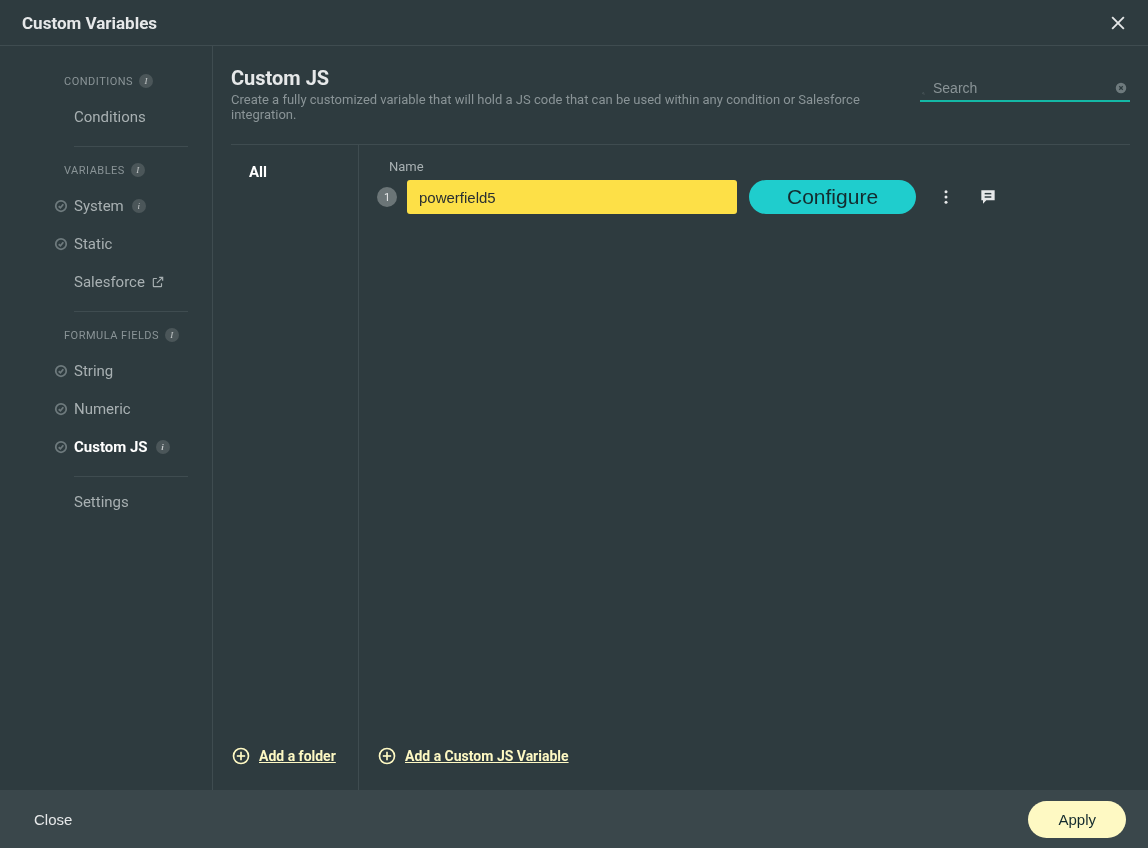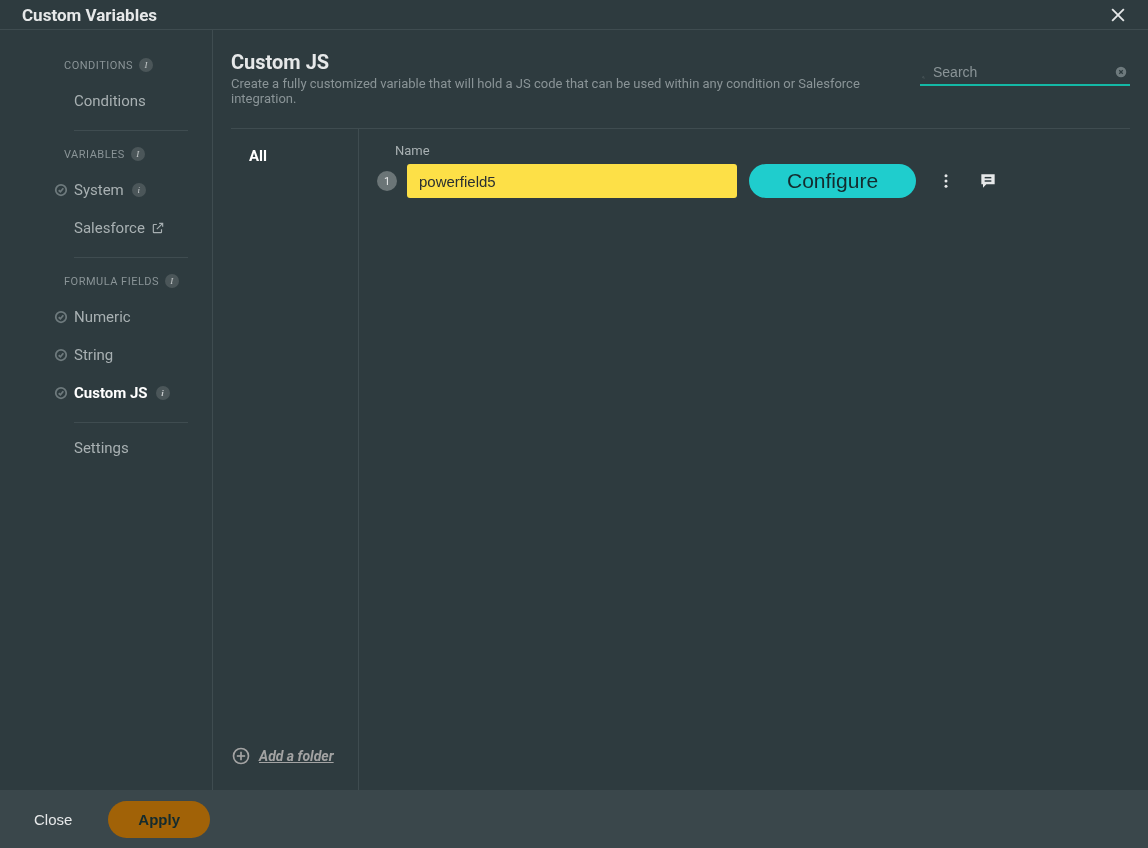--- a/index.html
+++ b/index.html
@@ -12,21 +12,21 @@
   overflow: hidden;
 }
 .modal {
   width: 100%;
   height: 100%;
   display: flex;
   flex-direction: column;
   background: #2e3b3f;
 }
 .modal-header {
-  height: 30px;
+  height: 46px;
   display: flex;
   align-items: center;
   justify-content: space-between;
   padding: 0 16px 0 22px;
   border-bottom: 1px solid #3f4c50;
 }
 .modal-title {
   font-size: 17px;
   font-weight: 700;
   color: #e6e8e9;
@@ -173,43 +173,42 @@
 .folder-item {
   padding: 18px 0 16px 18px;
   color: #ffffff;
   font-weight: 700;
   font-size: 15px;
 }
 .folder-col .spacer { flex: 1; }
 .add-link {
   display: flex;
   align-items: center;
-  color: #a3a3a3;
+  color: #fef9c3;
   font-size: 14px;
   font-weight: 700;
   text-decoration: underline;
   cursor: pointer;
   padding: 14px 0 24px 0;
-  font-style: italic;
 }
 .add-link .plus-circle {
   width: 20px; height: 20px;
   margin-right: 8px;
 }
 .items-col {
   flex: 1;
   display: flex;
   flex-direction: column;
   padding: 14px 0 0 18px;
 }
 .field-row-wrap { }
 .name-label {
   font-size: 13px;
   color: #a8b0b2;
-  margin-left: 18px;
+  margin-left: 12px;
   margin-bottom: 6px;
 }
 .field-row {
   display: flex;
   align-items: center;
 }
 .row-badge {
   width: 20px; height: 20px;
   border-radius: 50%;
   background: #6b7577;
@@ -256,38 +255,38 @@
   margin-left: 18px;
   cursor: pointer;
   color: #e6e8e9;
 }
 .items-col .spacer { flex: 1; }
 .modal-footer {
   height: 58px;
   background: #3a474b;
   display: flex;
   align-items: center;
-  justify-content: flex-start;
+  justify-content: space-between;
   padding: 0 22px;
   gap: 24px;
 }
 .btn-close {
   background: transparent;
   border: none;
   color: #e6e8e9;
   font-size: 15px;
   cursor: pointer;
   padding: 8px 12px;
 }
 .btn-apply {
-  background: #a16207;
+  background: #fef9c3;
   border: none;
   color: #142b2e;
   font-size: 15px;
-  font-weight: 700;
+  font-weight: 400;
   border-radius: 20px;
   padding: 10px 30px;
   cursor: pointer;
 }
 </style>
 </head>
 <body>
 
 <div class="modal">
 
@@ -321,20 +320,29 @@
       <div class="nav-item">
         <span class="checkmark">
           <svg viewBox="0 0 24 24" width="14" height="14" fill="none" stroke="currentColor" stroke-width="3">
               <circle cx="12" cy="12" r="9"></circle>
               <polyline points="8,12.5 11,15 16,9"></polyline>
             </svg>
         </span>
         <span>System</span>
         <span class="info-badge">i</span>
       </div>
+      <div class="nav-item">
+        <span class="checkmark">
+          <svg viewBox="0 0 24 24" width="14" height="14" fill="none" stroke="currentColor" stroke-width="3">
+              <circle cx="12" cy="12" r="9"></circle>
+              <polyline points="8,12.5 11,15 16,9"></polyline>
+            </svg>
+        </span>
+        <span>Static</span>
+      </div>
       <div class="nav-item indent">
         <span>Salesforce</span>
         <span class="external-icon">
           <svg viewBox="0 0 24 24" width="14" height="14" fill="none" stroke="currentColor" stroke-width="2">
               <path d="M14 4h6v6"></path>
               <path d="M20 4L10 14"></path>
               <path d="M18 14v5a1 1 0 0 1-1 1H5a1 1 0 0 1-1-1V7a1 1 0 0 1 1-1h5"></path>
             </svg>
         </span>
       </div>
@@ -344,30 +352,30 @@
         <span>FORMULA FIELDS</span>
         <span class="info-badge">i</span>
       </div>
       <div class="nav-item">
         <span class="checkmark">
           <svg viewBox="0 0 24 24" width="14" height="14" fill="none" stroke="currentColor" stroke-width="3">
               <circle cx="12" cy="12" r="9"></circle>
               <polyline points="8,12.5 11,15 16,9"></polyline>
             </svg>
         </span>
-        <span>Numeric</span>
+        <span>String</span>
       </div>
       <div class="nav-item">
         <span class="checkmark">
           <svg viewBox="0 0 24 24" width="14" height="14" fill="none" stroke="currentColor" stroke-width="3">
               <circle cx="12" cy="12" r="9"></circle>
               <polyline points="8,12.5 11,15 16,9"></polyline>
             </svg>
         </span>
-        <span>String</span>
+        <span>Numeric</span>
       </div>
       <div class="nav-item active">
         <span class="checkmark">
           <svg viewBox="0 0 24 24" width="14" height="14" fill="none" stroke="currentColor" stroke-width="3">
               <circle cx="12" cy="12" r="9"></circle>
               <polyline points="8,12.5 11,15 16,9"></polyline>
             </svg>
         </span>
         <span>Custom JS</span>
         <span class="info-badge">i</span>
@@ -436,20 +444,30 @@
               <span class="comment-icon">
                 <svg viewBox="0 0 24 24" width="20" height="20" fill="currentColor">
                     <path d="M4 4h16v12H10l-4 4v-4H4z"></path>
                     <line x1="8" y1="8" x2="16" y2="8" stroke="#2e3b3f" stroke-width="1.8"></line>
                     <line x1="8" y1="12" x2="16" y2="12" stroke="#2e3b3f" stroke-width="1.8"></line>
                   </svg>
               </span>
             </div>
           </div>
           <div class="spacer"></div>
+          <div class="add-link">
+            <span class="plus-circle">
+              <svg viewBox="0 0 24 24" fill="none" stroke="currentColor" stroke-width="2">
+                  <circle cx="12" cy="12" r="9"></circle>
+                  <line x1="12" y1="7" x2="12" y2="17"></line>
+                  <line x1="7" y1="12" x2="17" y2="12"></line>
+                </svg>
+            </span>
+            <span>Add a Custom JS Variable</span>
+          </div>
         </div>
       </div>
     </div>
   </div>
 
   <div class="modal-footer">
     <button class="btn-close">Close</button>
     <button class="btn-apply">Apply</button>
   </div>
 

